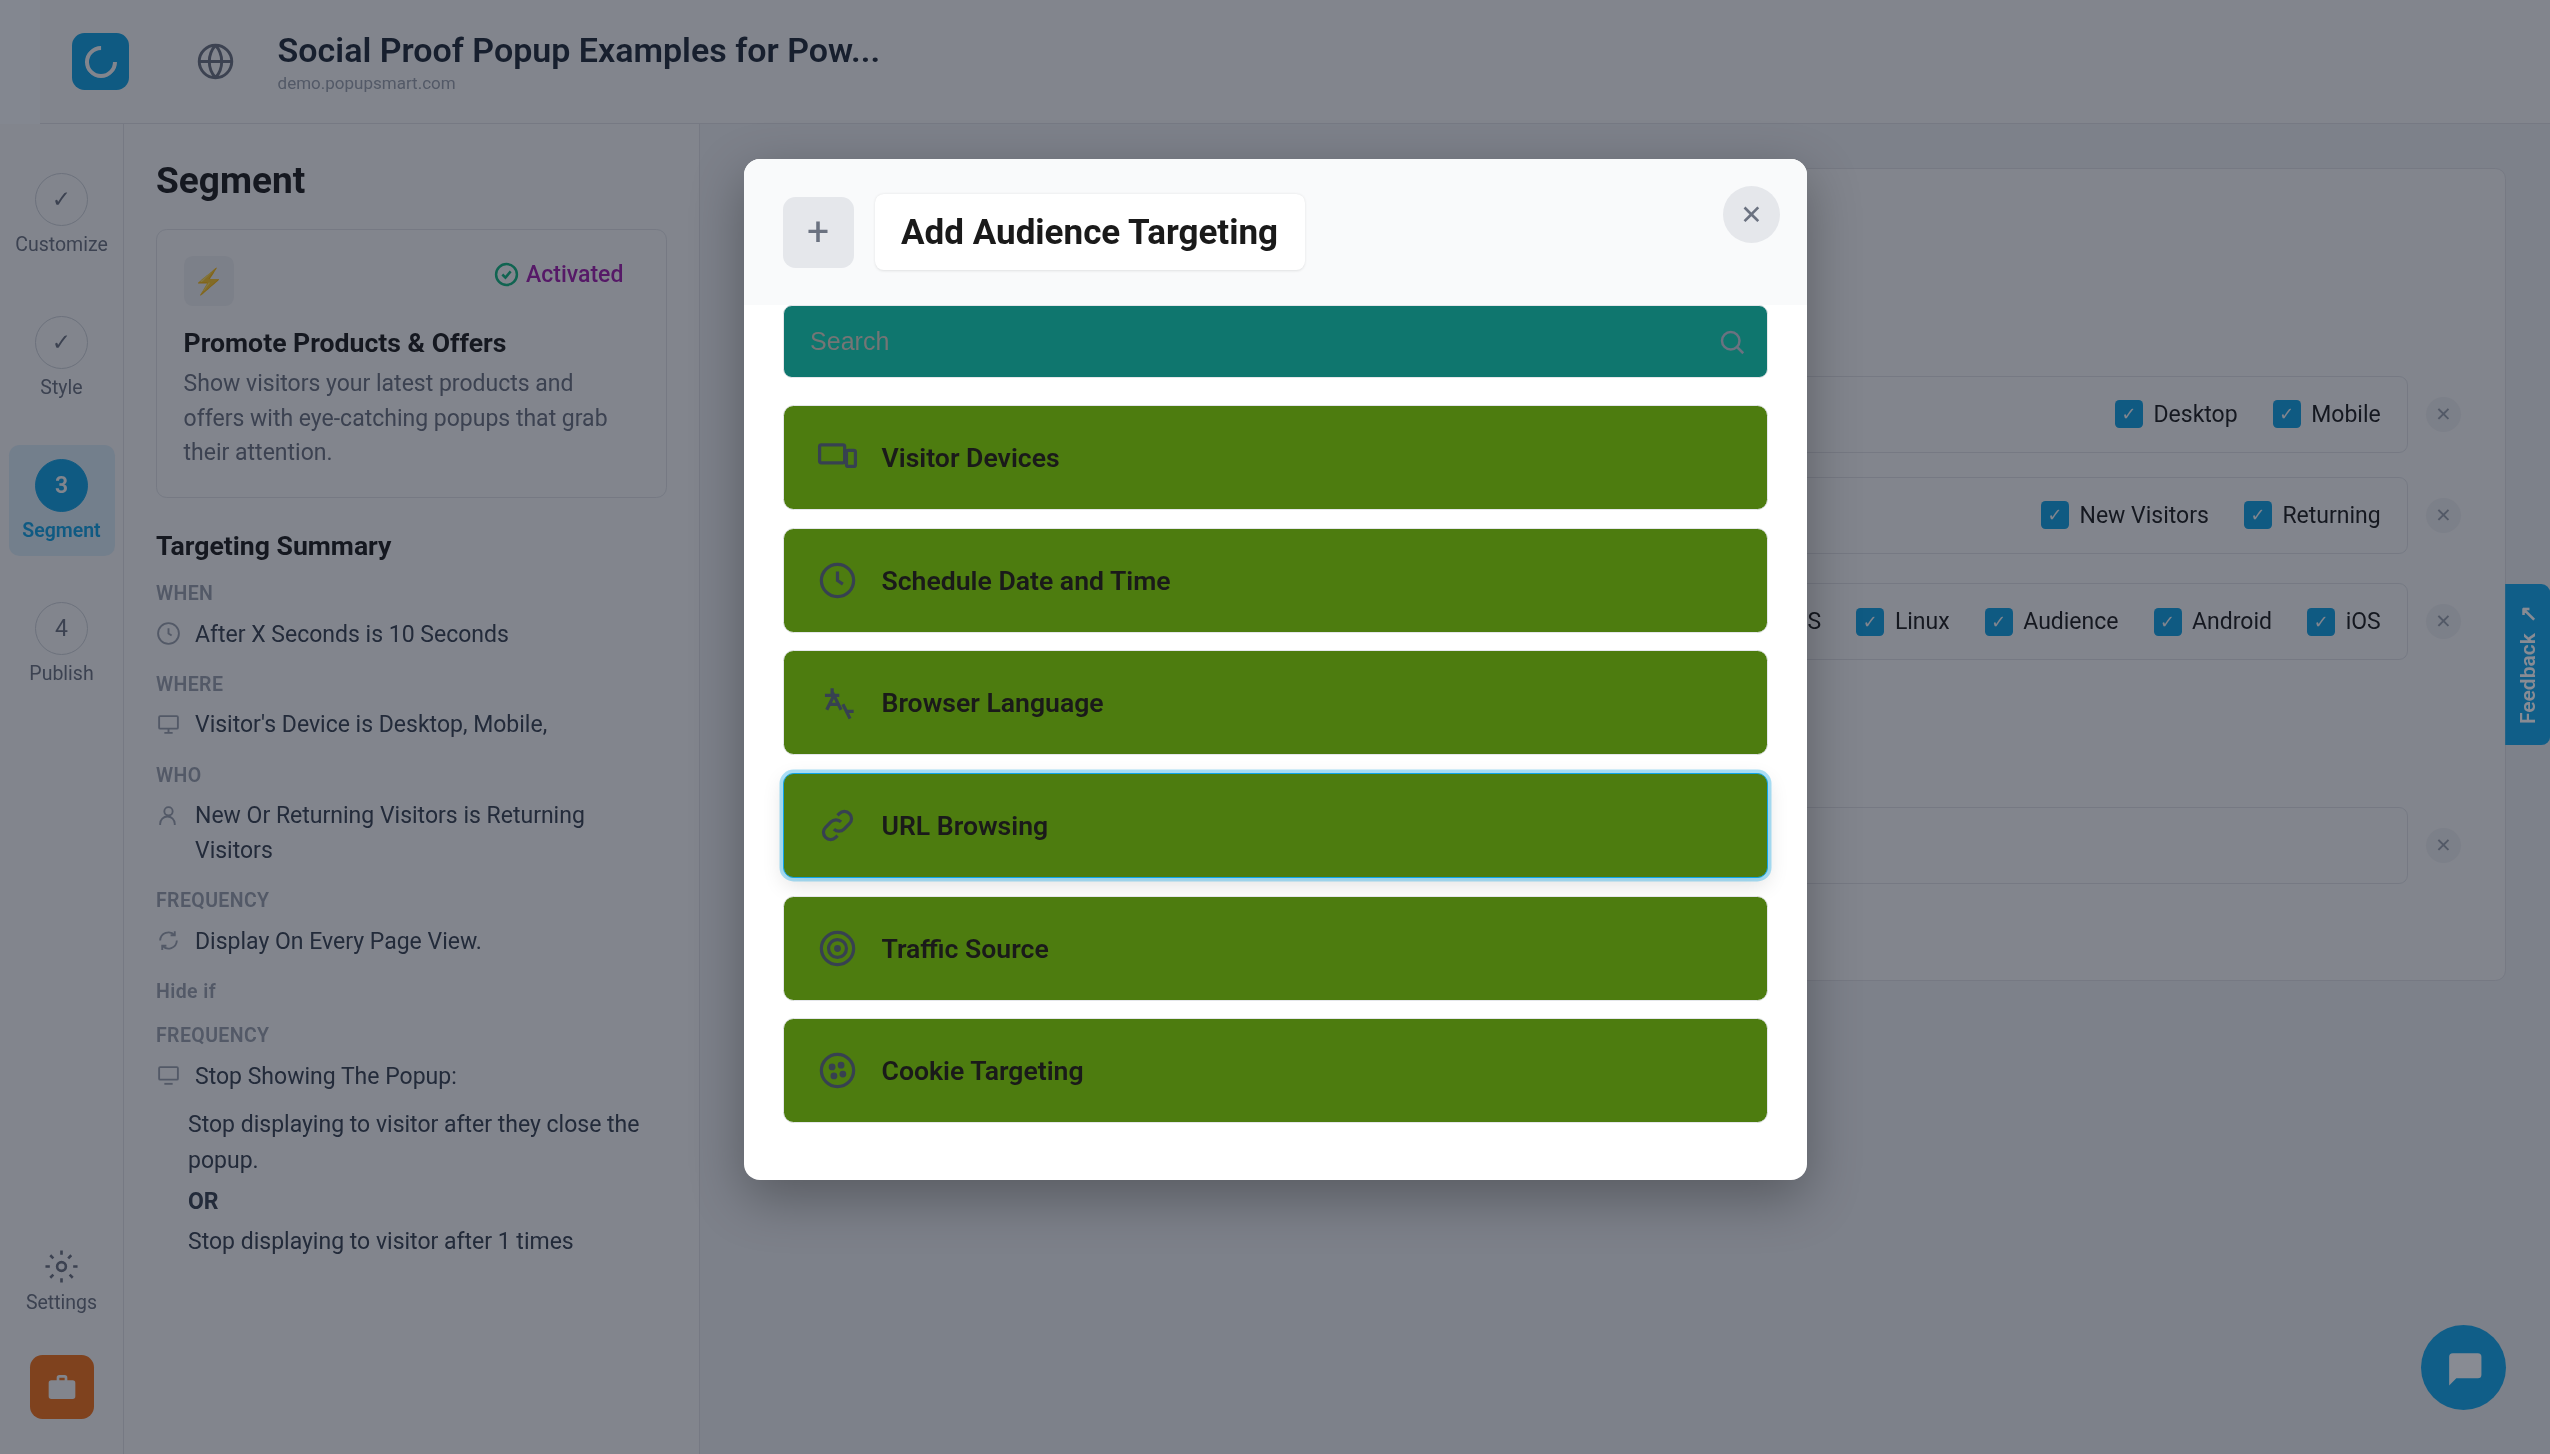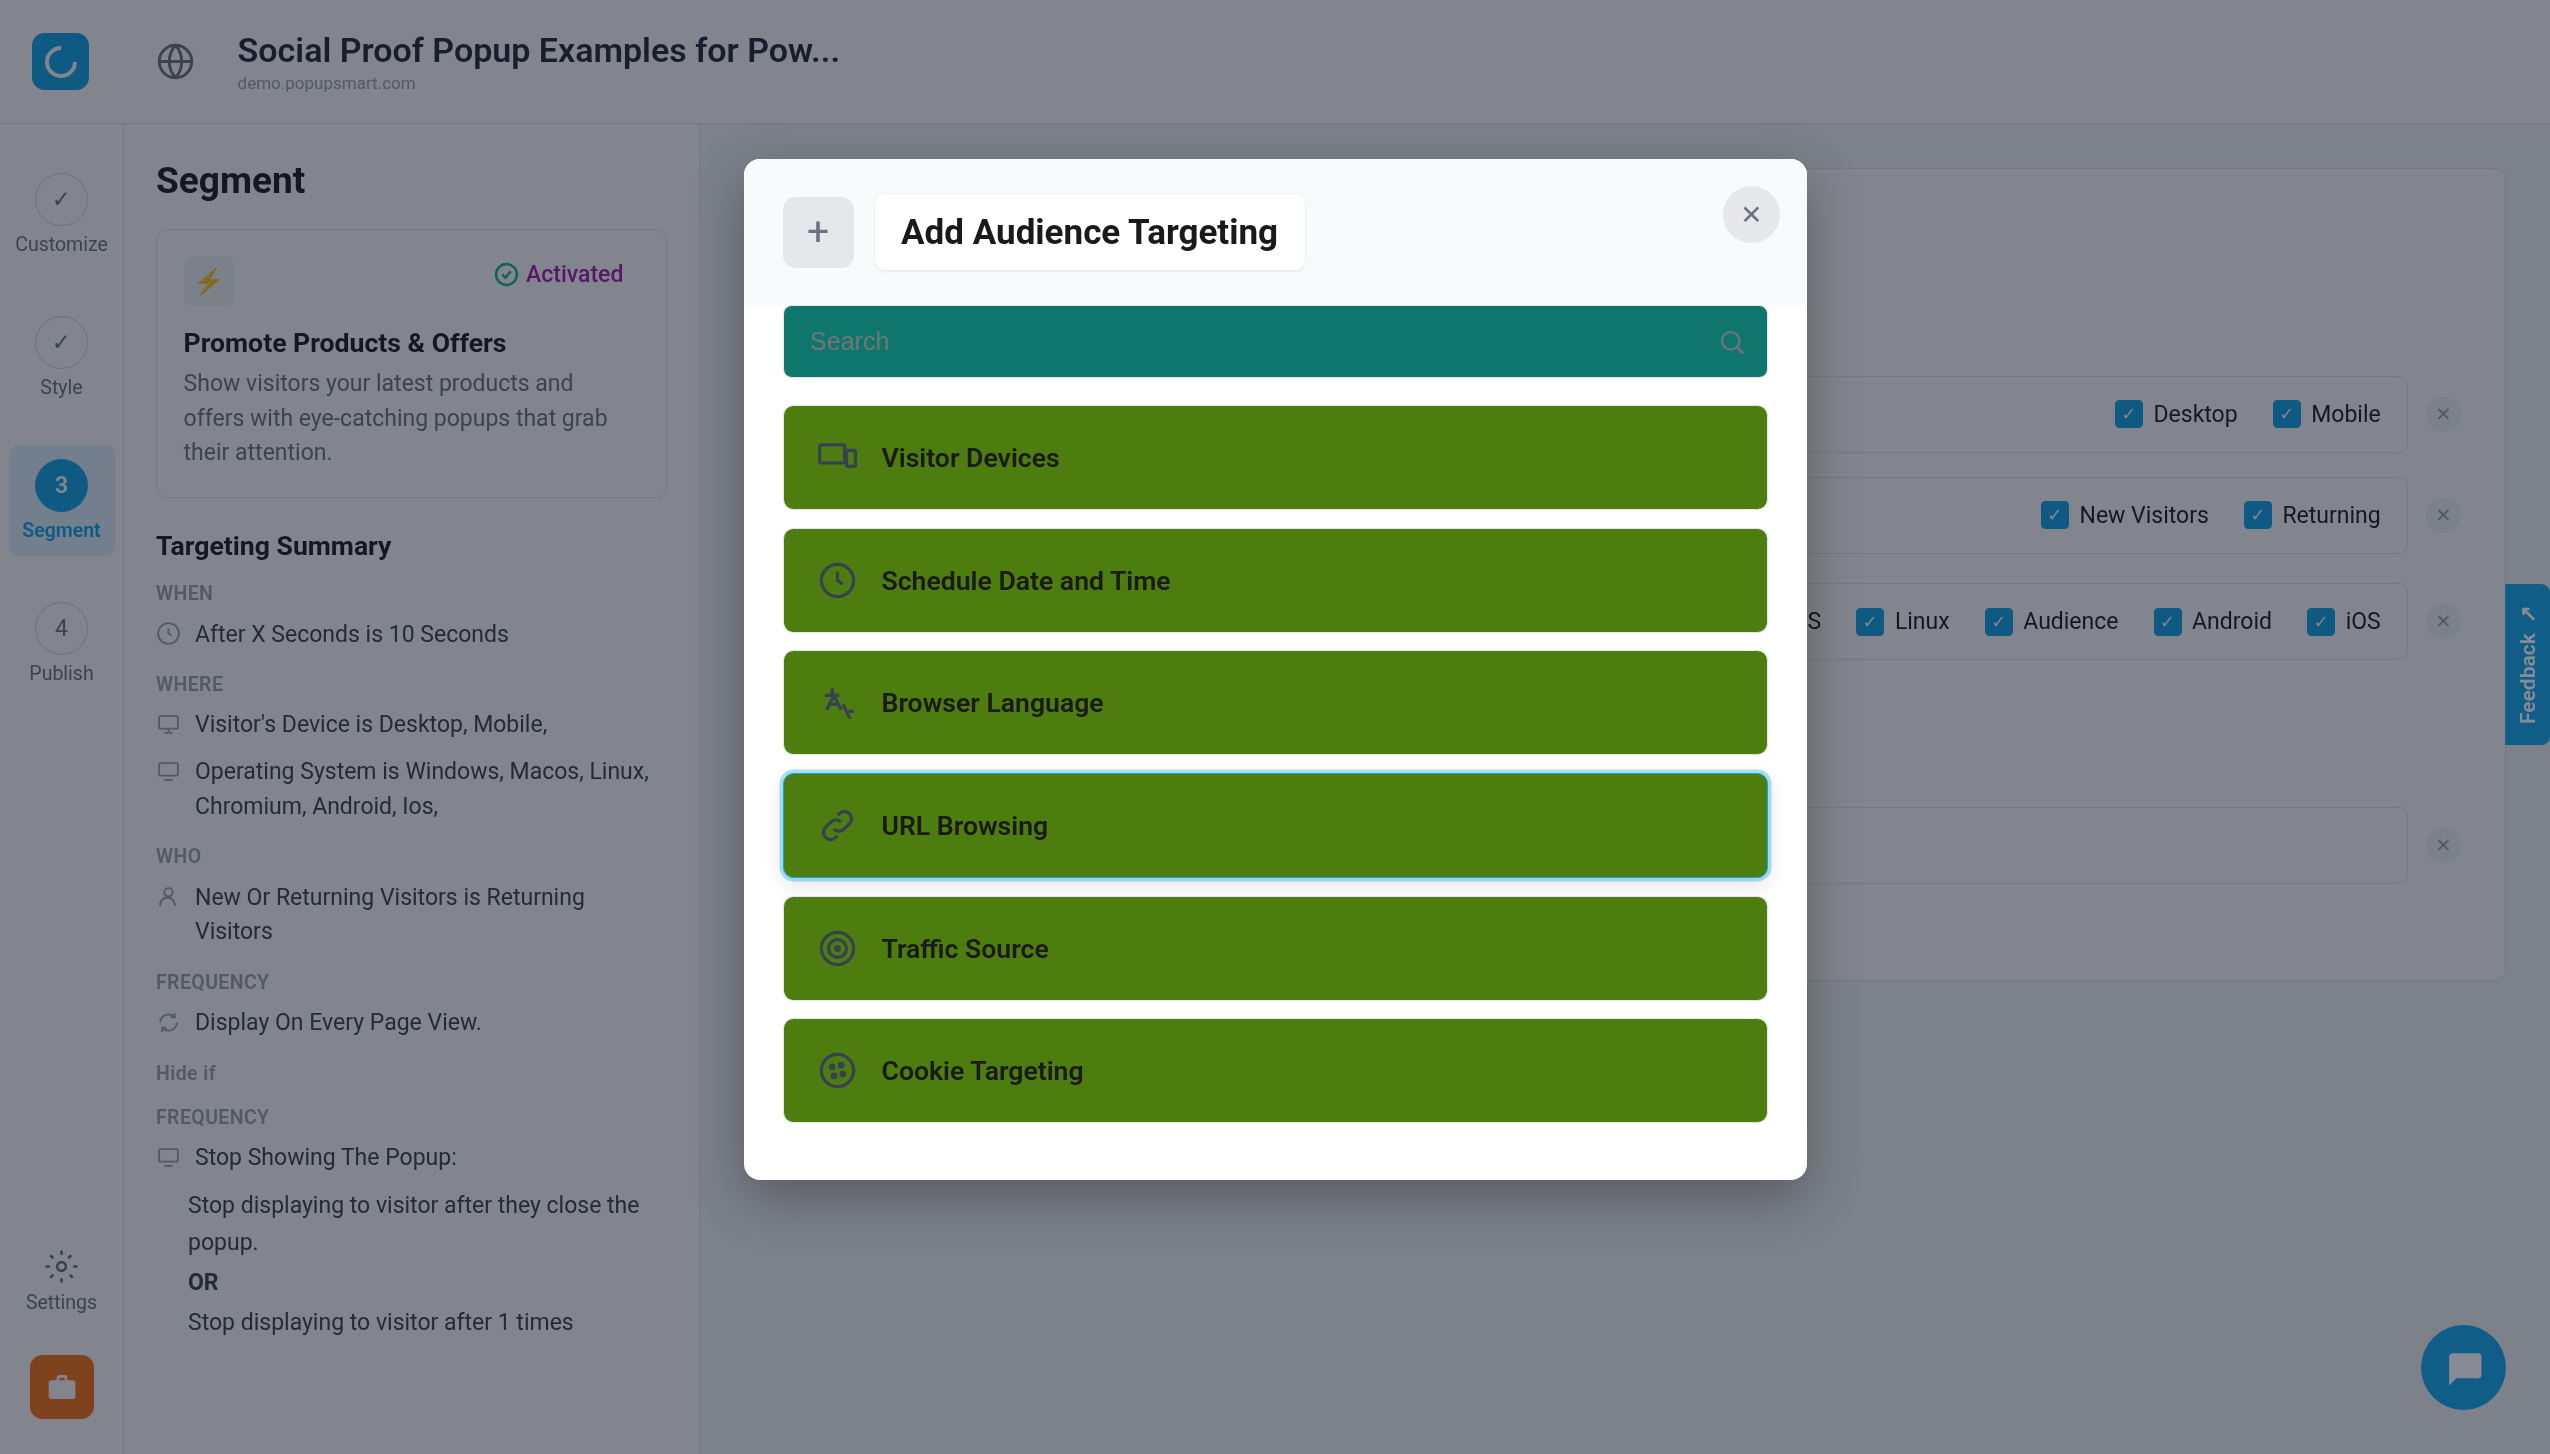--- a/index.html
+++ b/index.html
@@ -1,19 +1,19 @@
 <!DOCTYPE html>
 <html style="font-size:14px"><head>
   <meta charset="utf-8">
   <style>
     * { box-sizing: border-box; margin: 0; padding: 0; }
     body { font-family: -apple-system, BlinkMacSystemFont, "Segoe UI", Roboto, sans-serif; background: #f5f6f8; color: #1a1a1a; overflow: hidden; width: 2550px; height: 1454px; transform-origin: top left; font-size: 25px; }
     
     
-    .top-header { height: 124px; background: #fff; border-bottom: 0.9px solid #e5e7eb; display: flex; align-items: center; padding: 0 32px; gap: 32px; }
+    .top-header { height: 124px; background: #fff; border-bottom: 0.9px solid #e5e7eb; display: flex; align-items: center; padding: 0 32px; gap: 32px; margin-left: 40px; }
     .logo { width: 57px; height: 57px; background: #0ea5e9; border-radius: 12.4px; display: flex; align-items: center; justify-content: center; }
     .logo-inner { width: 32px; height: 32px; border: 4.4px solid #fff; border-radius: 50%; border-top-color: transparent; transform: rotate(45deg); }
     .globe-icon { width: 39px; height: 39px; margin-left: 35px; }
     .title-block { display: flex; flex-direction: column; gap: 3.5px; margin-left: 10.6px; }
     .page-title { font-size: 34px; font-weight: 600; color: #1f2937; }
     .page-url { font-size: 17px; color: #9ca3af; }
     
     
     .left-nav { position: absolute; left: 0; top: 124px; bottom: 0; width: 124px; background: #fff; border-right: 0.9px solid #e5e7eb; display: flex; flex-direction: column; align-items: center; padding-top: 35px; gap: 32px; }
     .nav-item { display: flex; flex-direction: column; align-items: center; gap: 7px; width: 106px; padding: 14px 0; border-radius: 10.6px; cursor: pointer; }
@@ -172,27 +172,20 @@
   </div>
 
   <div class="summary-section-label">WHERE</div>
   <div class="summary-row">
     <svg class="summary-row-icon" viewBox="0 0 24 24" fill="none" stroke="#9ca3af" stroke-width="1.8">
         <rect x="3" y="4" width="18" height="12" rx="1"></rect>
         <path d="M8 20h8m-4-4v4"></path>
       </svg>
     <span>Visitor's Device is Desktop, Mobile,</span>
   </div>
-  <div class="summary-row">
-    <svg class="summary-row-icon" viewBox="0 0 24 24" fill="none" stroke="#9ca3af" stroke-width="1.8">
-        <rect x="3" y="4" width="18" height="12" rx="1"></rect>
-        <path d="M8 20h8"></path>
-      </svg>
-    <span>Operating System is Windows, Macos, Linux, Chromium, Android, Ios,</span>
-  </div>
 
   <div class="summary-section-label">WHO</div>
   <div class="summary-row">
     <svg class="summary-row-icon" viewBox="0 0 24 24" fill="none" stroke="#9ca3af" stroke-width="1.8">
         <circle cx="12" cy="8" r="4"></circle>
         <path d="M4 21v-1a7 7 0 0114 0v1"></path>
       </svg>
     <span>New Or Returning Visitors is Returning Visitors</span>
   </div>
 

